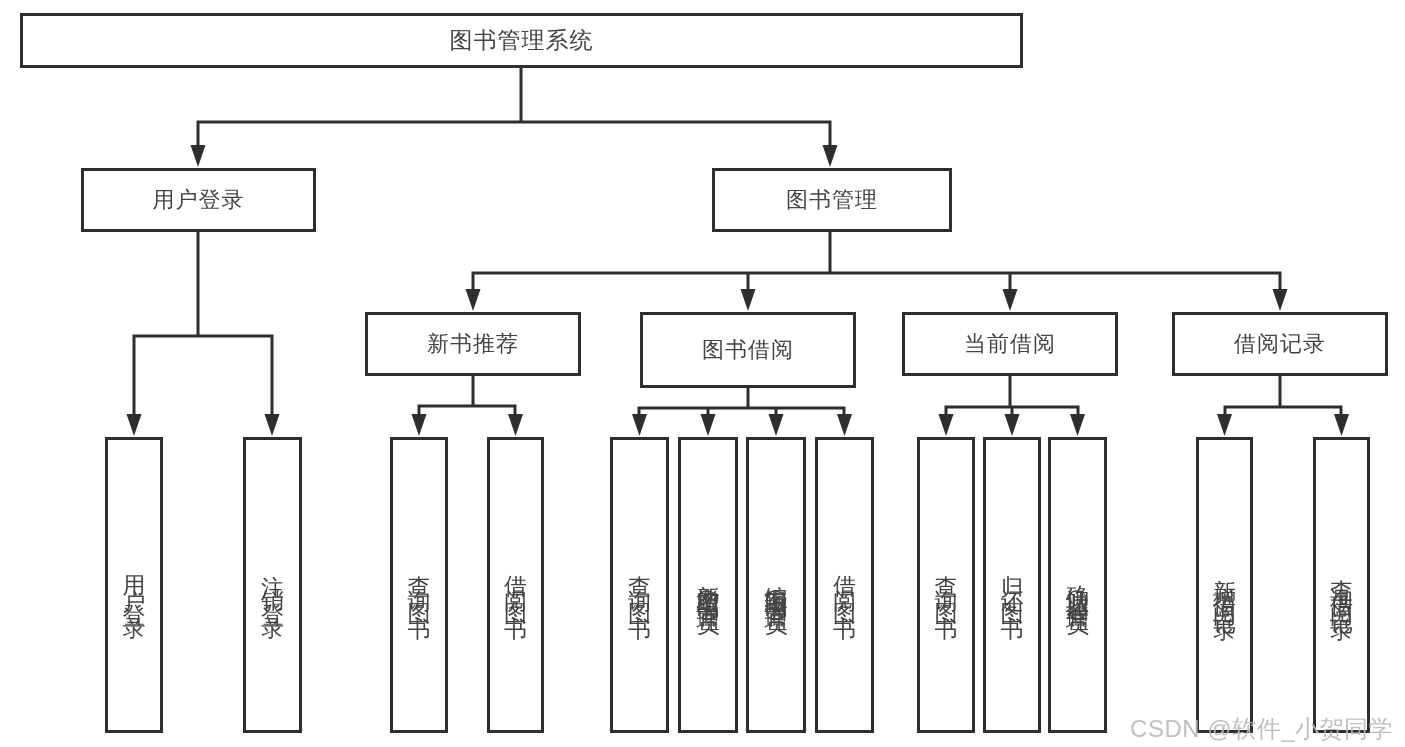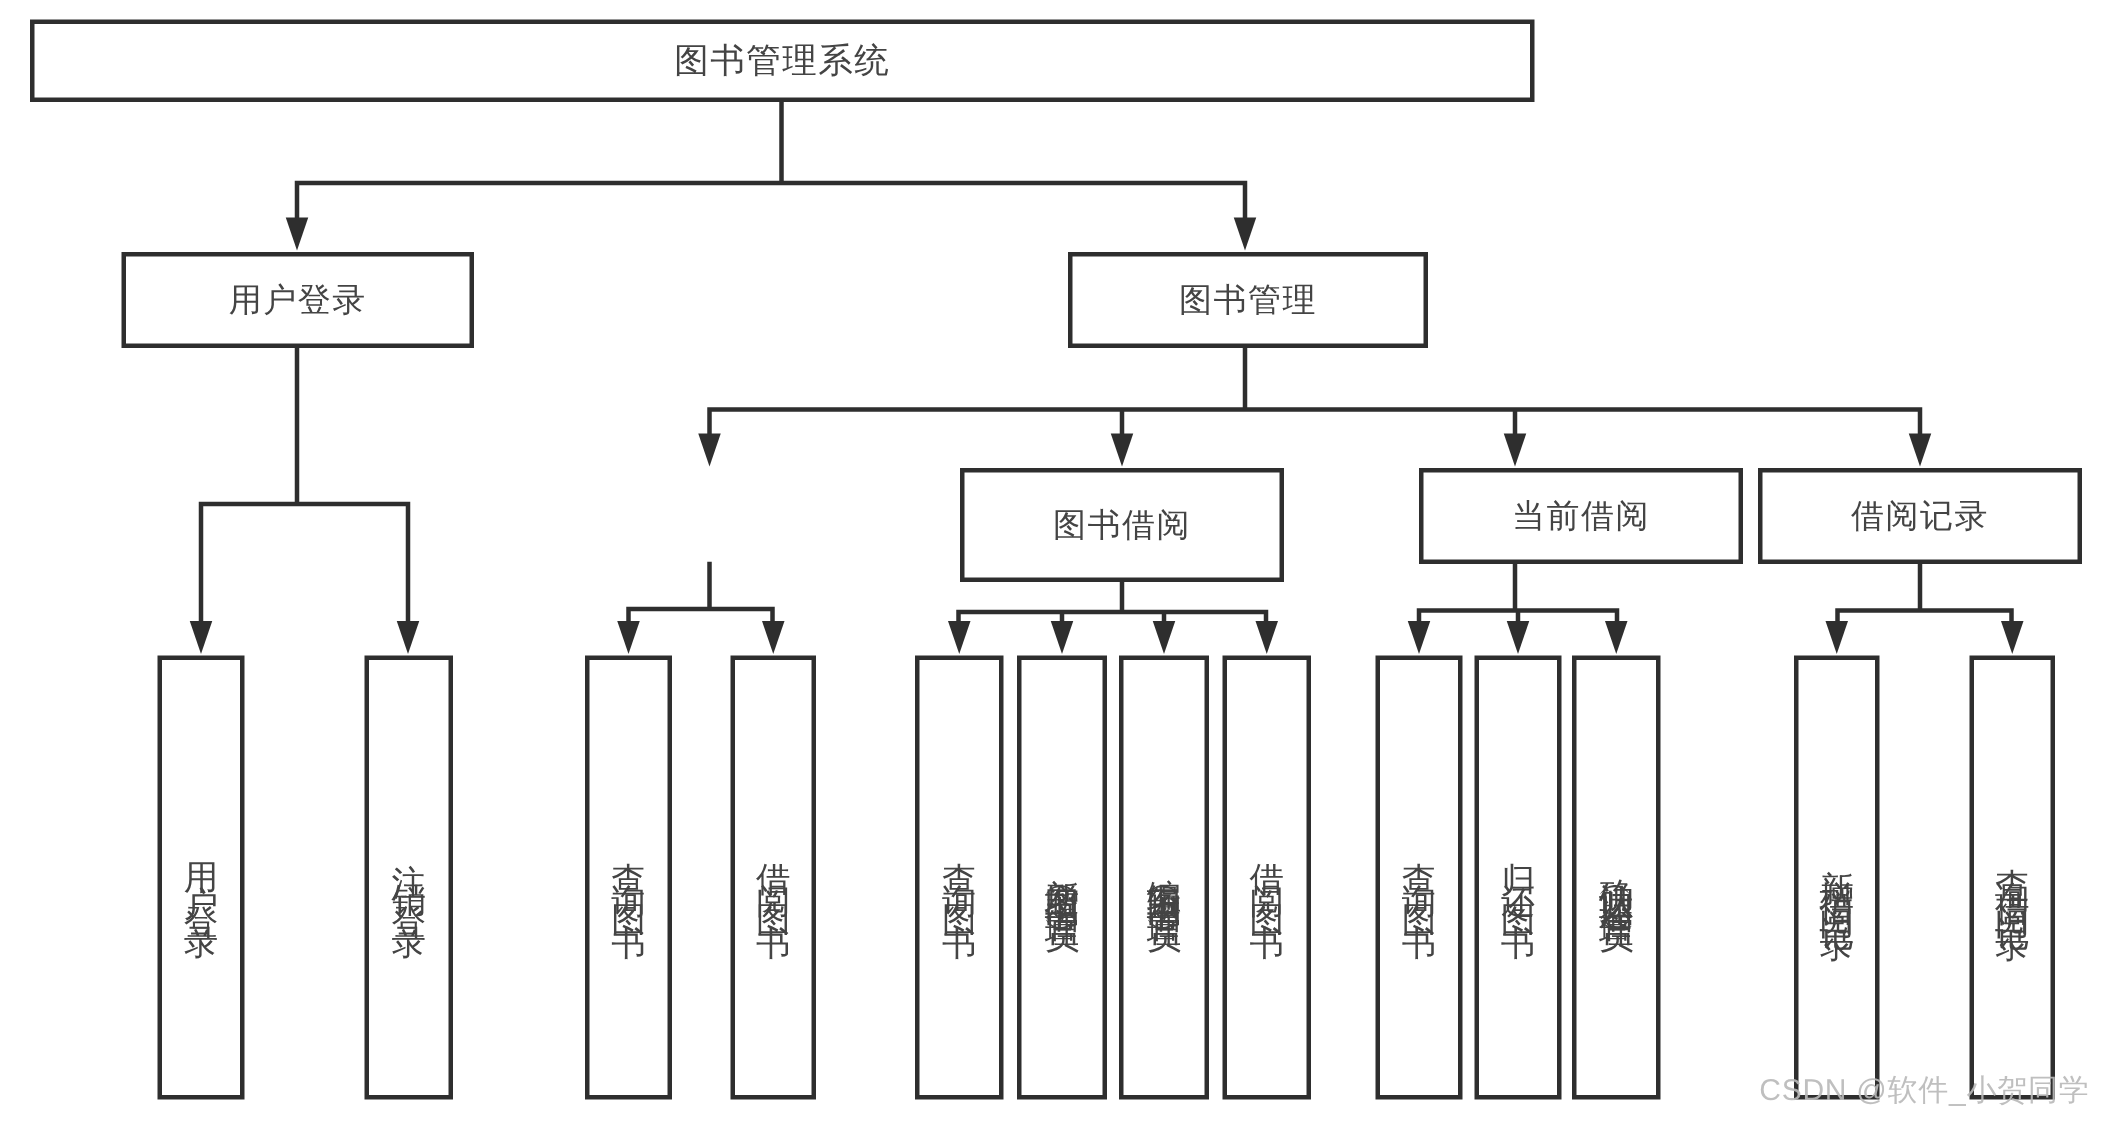--- a/index.html
+++ b/index.html
@@ -34,21 +34,21 @@
     text-orientation: mixed;
     letter-spacing: 14px;
     line-height: 1;
     white-space: nowrap;
   }
   .vtext.mid   { letter-spacing: 8px; }
   .vtext.tight { letter-spacing: 4px; }
   .watermark {
     position: absolute;
     right: 12px; top: 713px;
-    font-size: 20px;
+    font-size: 24px;
     color: #b9b9b9;
     opacity: 0.9;
     letter-spacing: 0.5px;
     z-index: 5;
     white-space: nowrap;
   }
 </style>
 </head>
 <body>
 
@@ -110,24 +110,27 @@
     <span>图书管理系统</span>
   </div>
 
   <div class="node h" style="left:81px; top:168px; width:235px; height:64px;">
     <span>用户登录</span>
   </div>
   <div class="node h" style="left:712px; top:168px; width:240px; height:64px;">
     <span>图书管理</span>
   </div>
 
+  <div class="node h" style="left:365px; top:312px; width:216px; height:64px;">
+    <span>新书推荐</span>
+  </div>
   <div class="node h" style="left:640px; top:312px; width:216px; height:76px;">
     <span>图书借阅</span>
   </div>
-  <div class="node h" style="left:902px; top:312px; width:216px; height:64px;margin-left:44px;">
+  <div class="node h" style="left:902px; top:312px; width:216px; height:64px;">
     <span>当前借阅</span>
   </div>
   <div class="node h" style="left:1172px; top:312px; width:216px; height:64px;">
     <span>借阅记录</span>
   </div>
 
   <div class="node leaf" style="left:105px; top:437px; width:58px; height:296px;">
     <span class="vtext">用户登录</span>
   </div>
   <div class="node leaf" style="left:243px; top:437px; width:59px; height:296px;">

